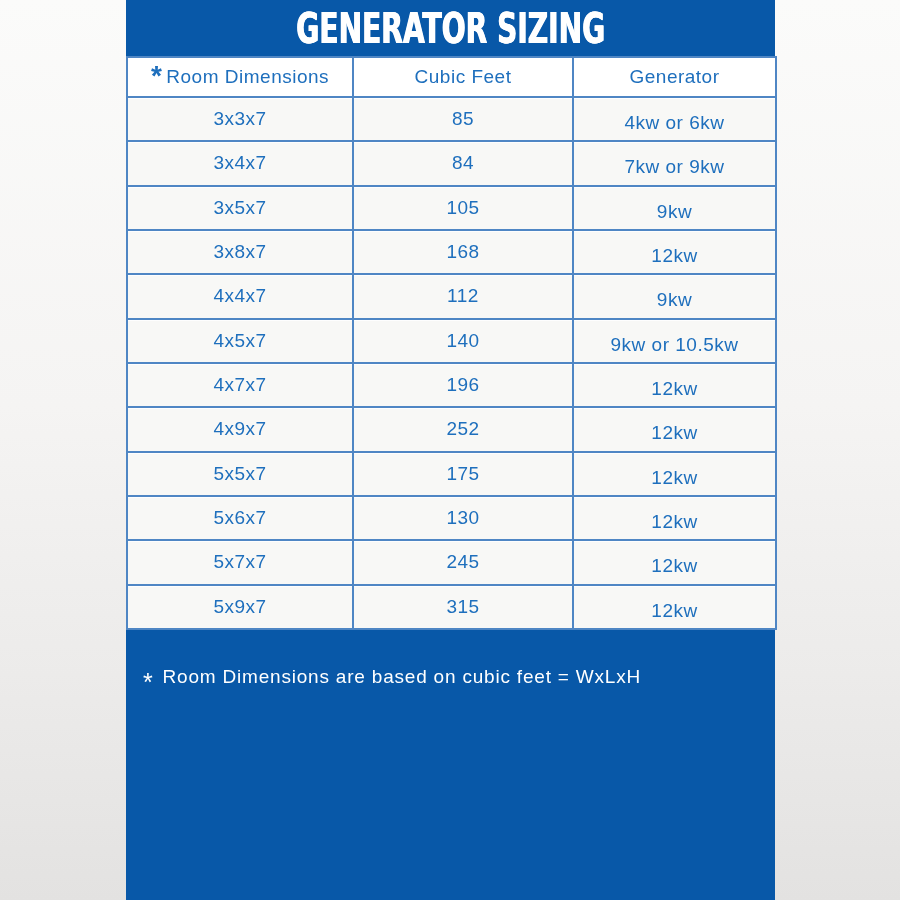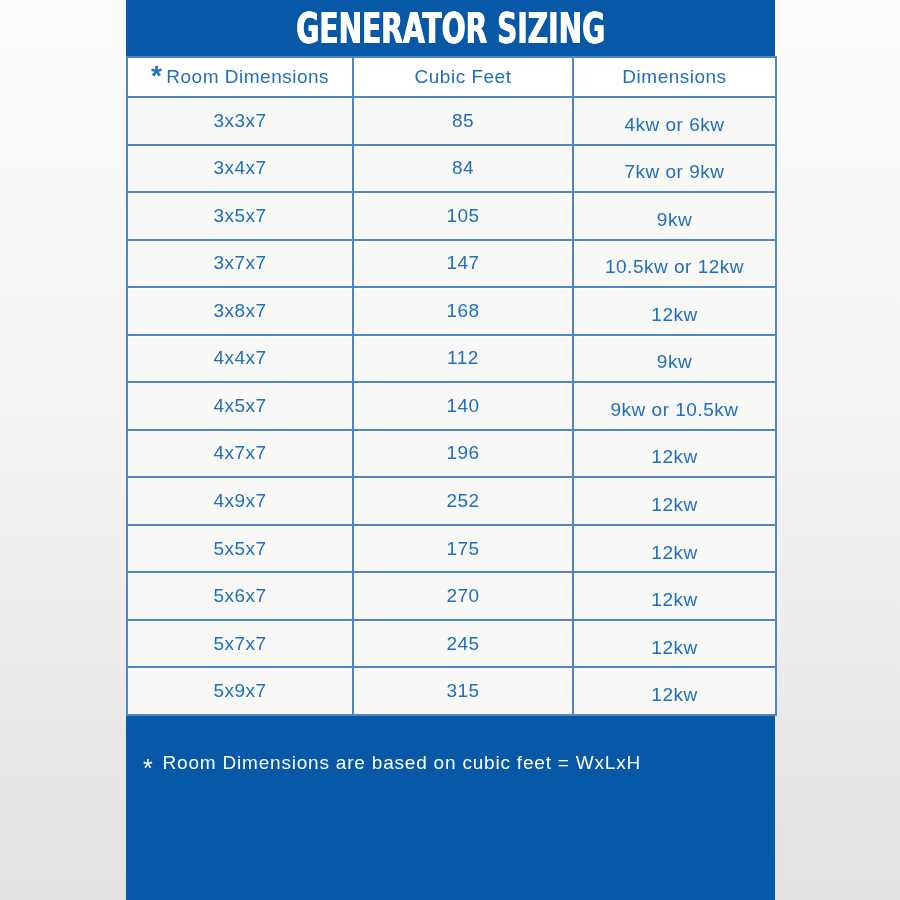--- a/index.html
+++ b/index.html
@@ -27,21 +27,21 @@
     color:var(--title-text);
     font-family:"DejaVu Sans", sans-serif;
     font-weight:bold;font-size:38px;line-height:1;
     display:inline-block;
     transform:scale(0.74,1.14);
     letter-spacing:0px;
     text-shadow:0.6px 0 0 currentColor,-0.6px 0 0 currentColor;
     white-space:nowrap;
   }
   table.sizing{
-    width:649px;height:660px;border-collapse:collapse;table-layout:fixed;
+    width:649px;height:574px;border-collapse:collapse;table-layout:fixed;
   }
   table.sizing th, table.sizing td{
     border:2px solid var(--border-blue);
     text-align:center;vertical-align:middle;
     color:var(--text-blue);
     padding:0;
     font-size:19px;
     letter-spacing:0.5px;
     box-shadow:inset 0 1px 0 rgba(255,255,255,0.85);
   }
@@ -83,21 +83,21 @@
   <table class="sizing">
     <colgroup>
       <col style="width:226px">
       <col style="width:220px">
       <col style="width:203px">
     </colgroup>
     <thead>
       <tr>
         <th><span class="hdr-ast">*</span><span>Room Dimensions</span></th>
         <th><span>Cubic Feet</span></th>
-        <th><span>Dimensions</span></th>
+        <th><span>Generator</span></th>
       </tr>
     </thead>
     <tbody id="table-body">
   <tr>
     <td><span>3x3x7</span></td>
     <td><span>85</span></td>
     <td><span>4kw or 6kw</span></td>
   </tr>
 
   <tr>
@@ -106,25 +106,20 @@
     <td><span>7kw or 9kw</span></td>
   </tr>
 
   <tr>
     <td><span>3x5x7</span></td>
     <td><span>105</span></td>
     <td><span>9kw</span></td>
   </tr>
 
 
-  <tr>
-    <td><span>3x7x7</span></td>
-    <td><span>147</span></td>
-    <td><span>10.5kw or 12kw</span></td>
-  </tr>
 
   <tr>
     <td><span>3x8x7</span></td>
     <td><span>168</span></td>
     <td><span>12kw</span></td>
   </tr>
 
   <tr>
     <td><span>4x4x7</span></td>
     <td><span>112</span></td>
@@ -152,21 +147,21 @@
   </tr>
 
   <tr>
     <td><span>5x5x7</span></td>
     <td><span>175</span></td>
     <td><span>12kw</span></td>
   </tr>
 
   <tr>
     <td><span>5x6x7</span></td>
-    <td><span>270</span></td>
+    <td><span>130</span></td>
     <td><span>12kw</span></td>
   </tr>
 
   <tr>
     <td><span>5x7x7</span></td>
     <td><span>245</span></td>
     <td><span>12kw</span></td>
   </tr>
 
 

